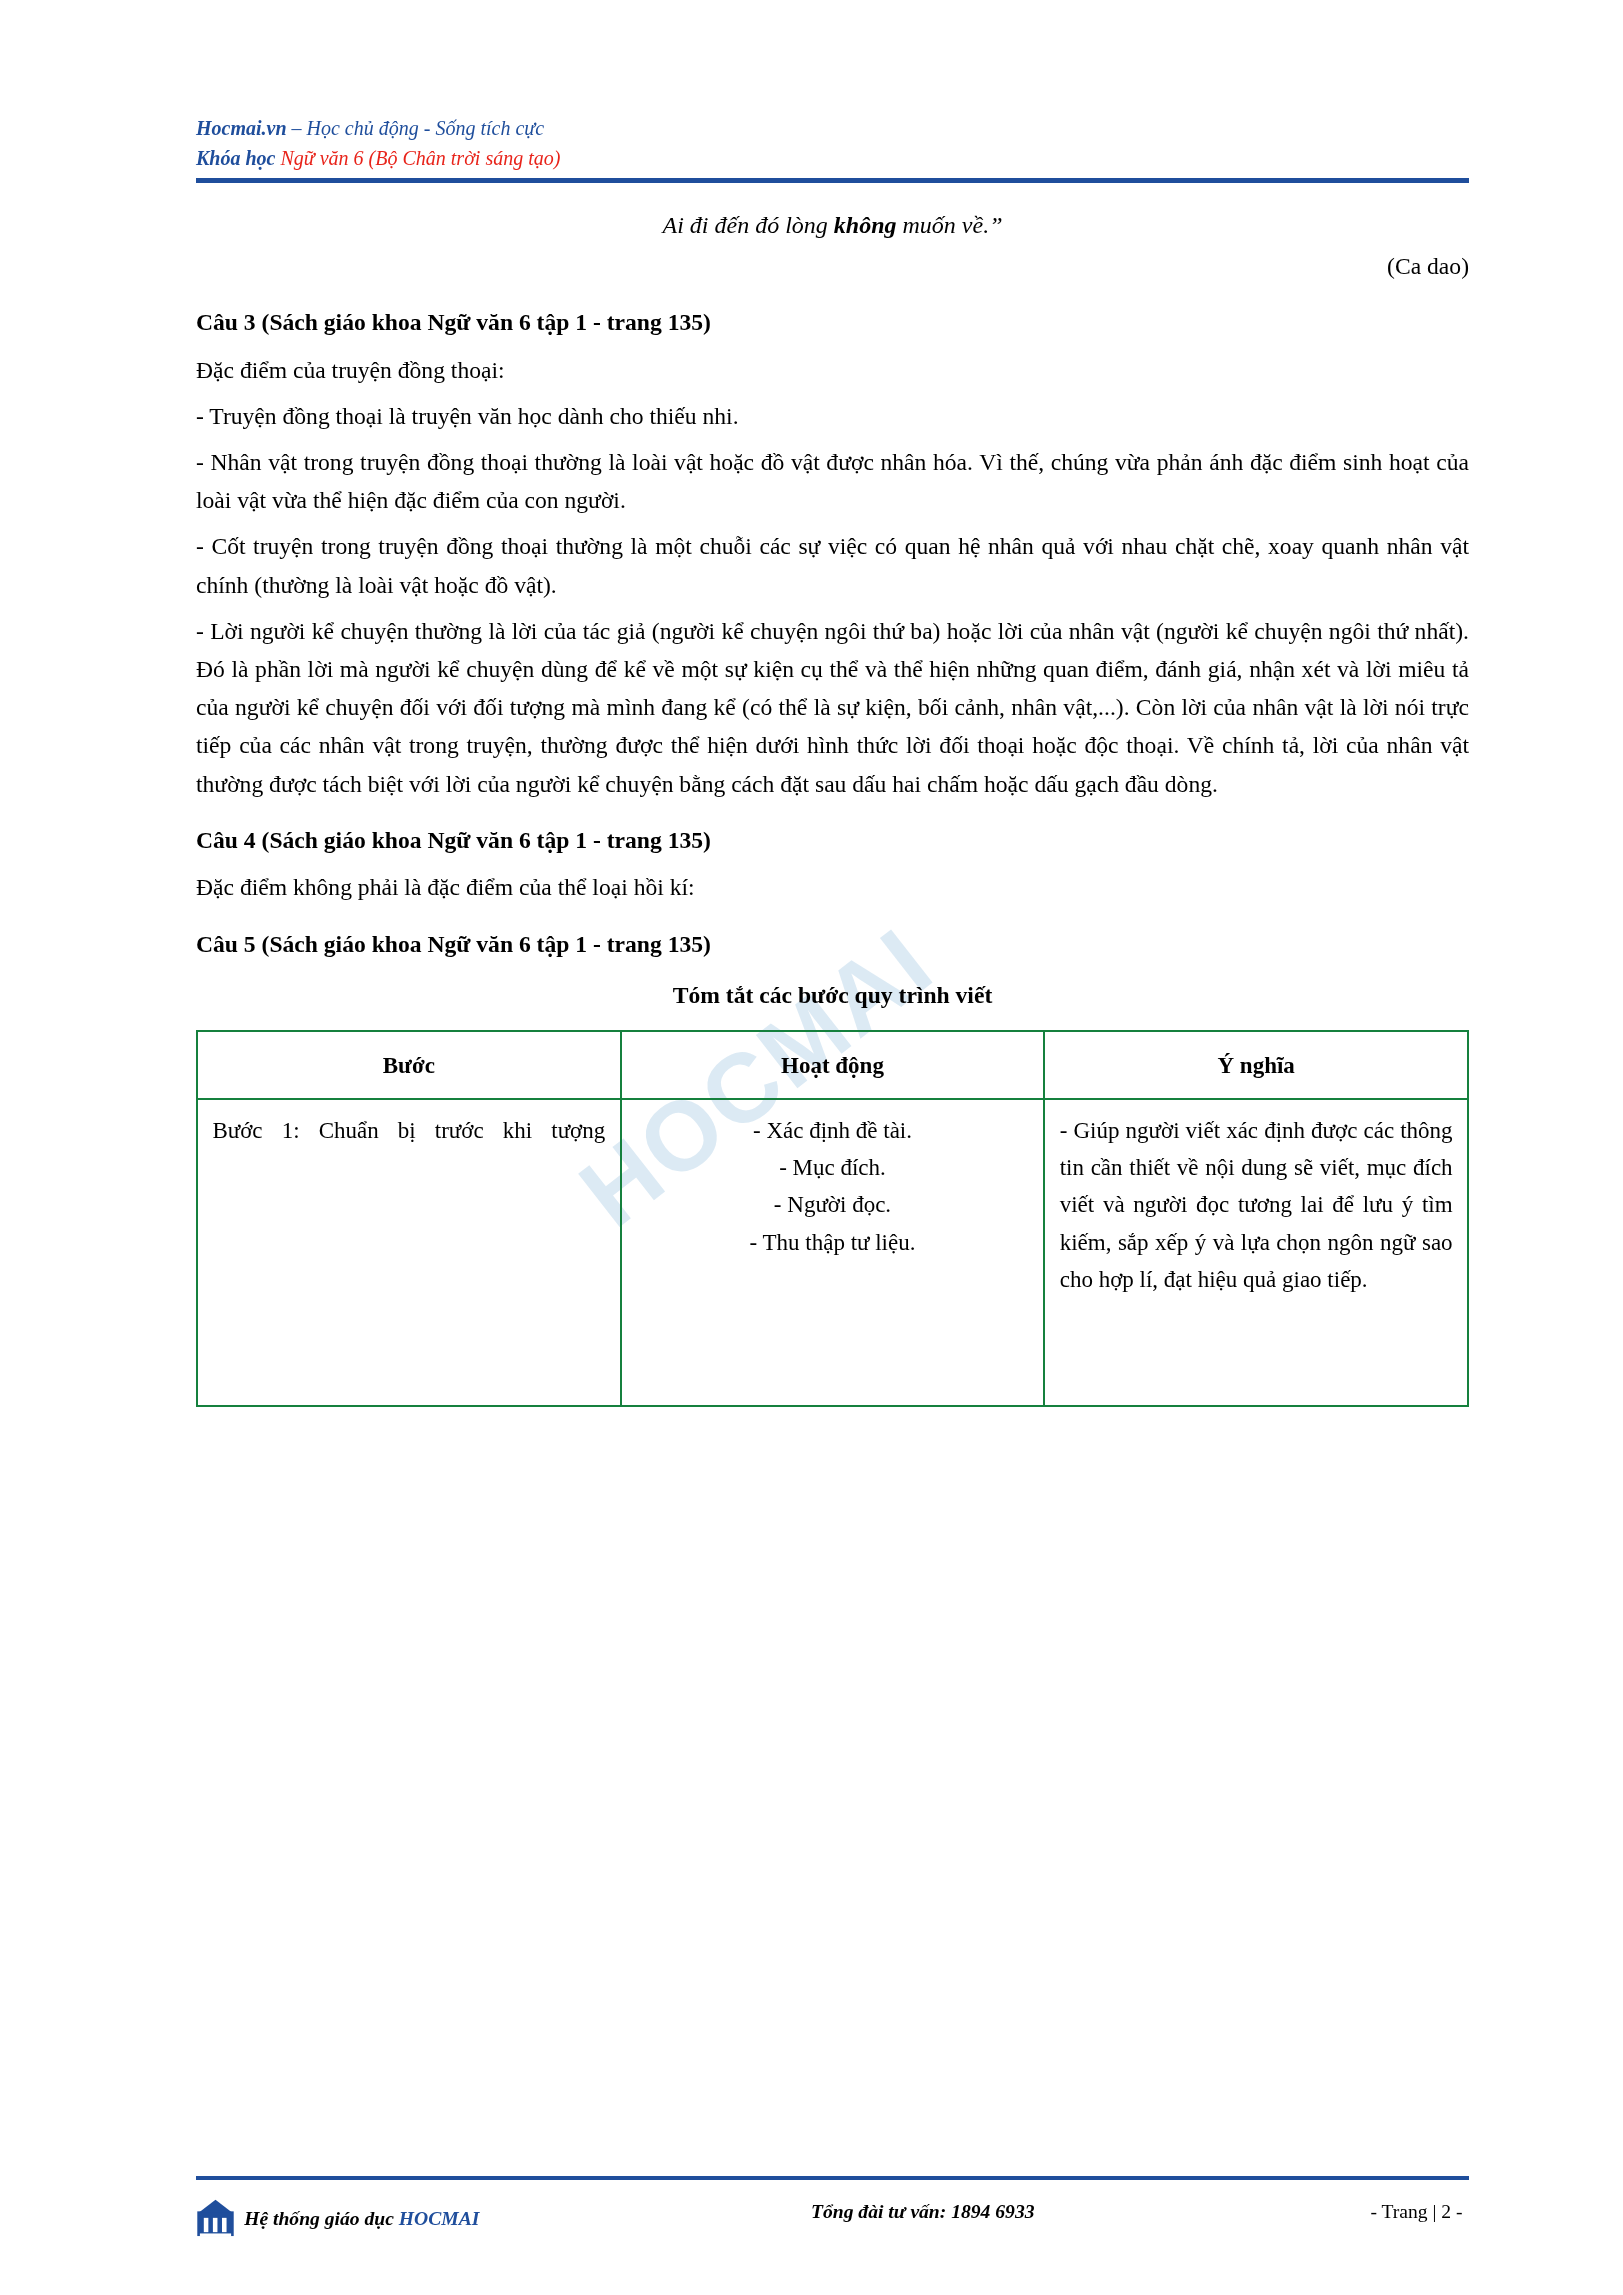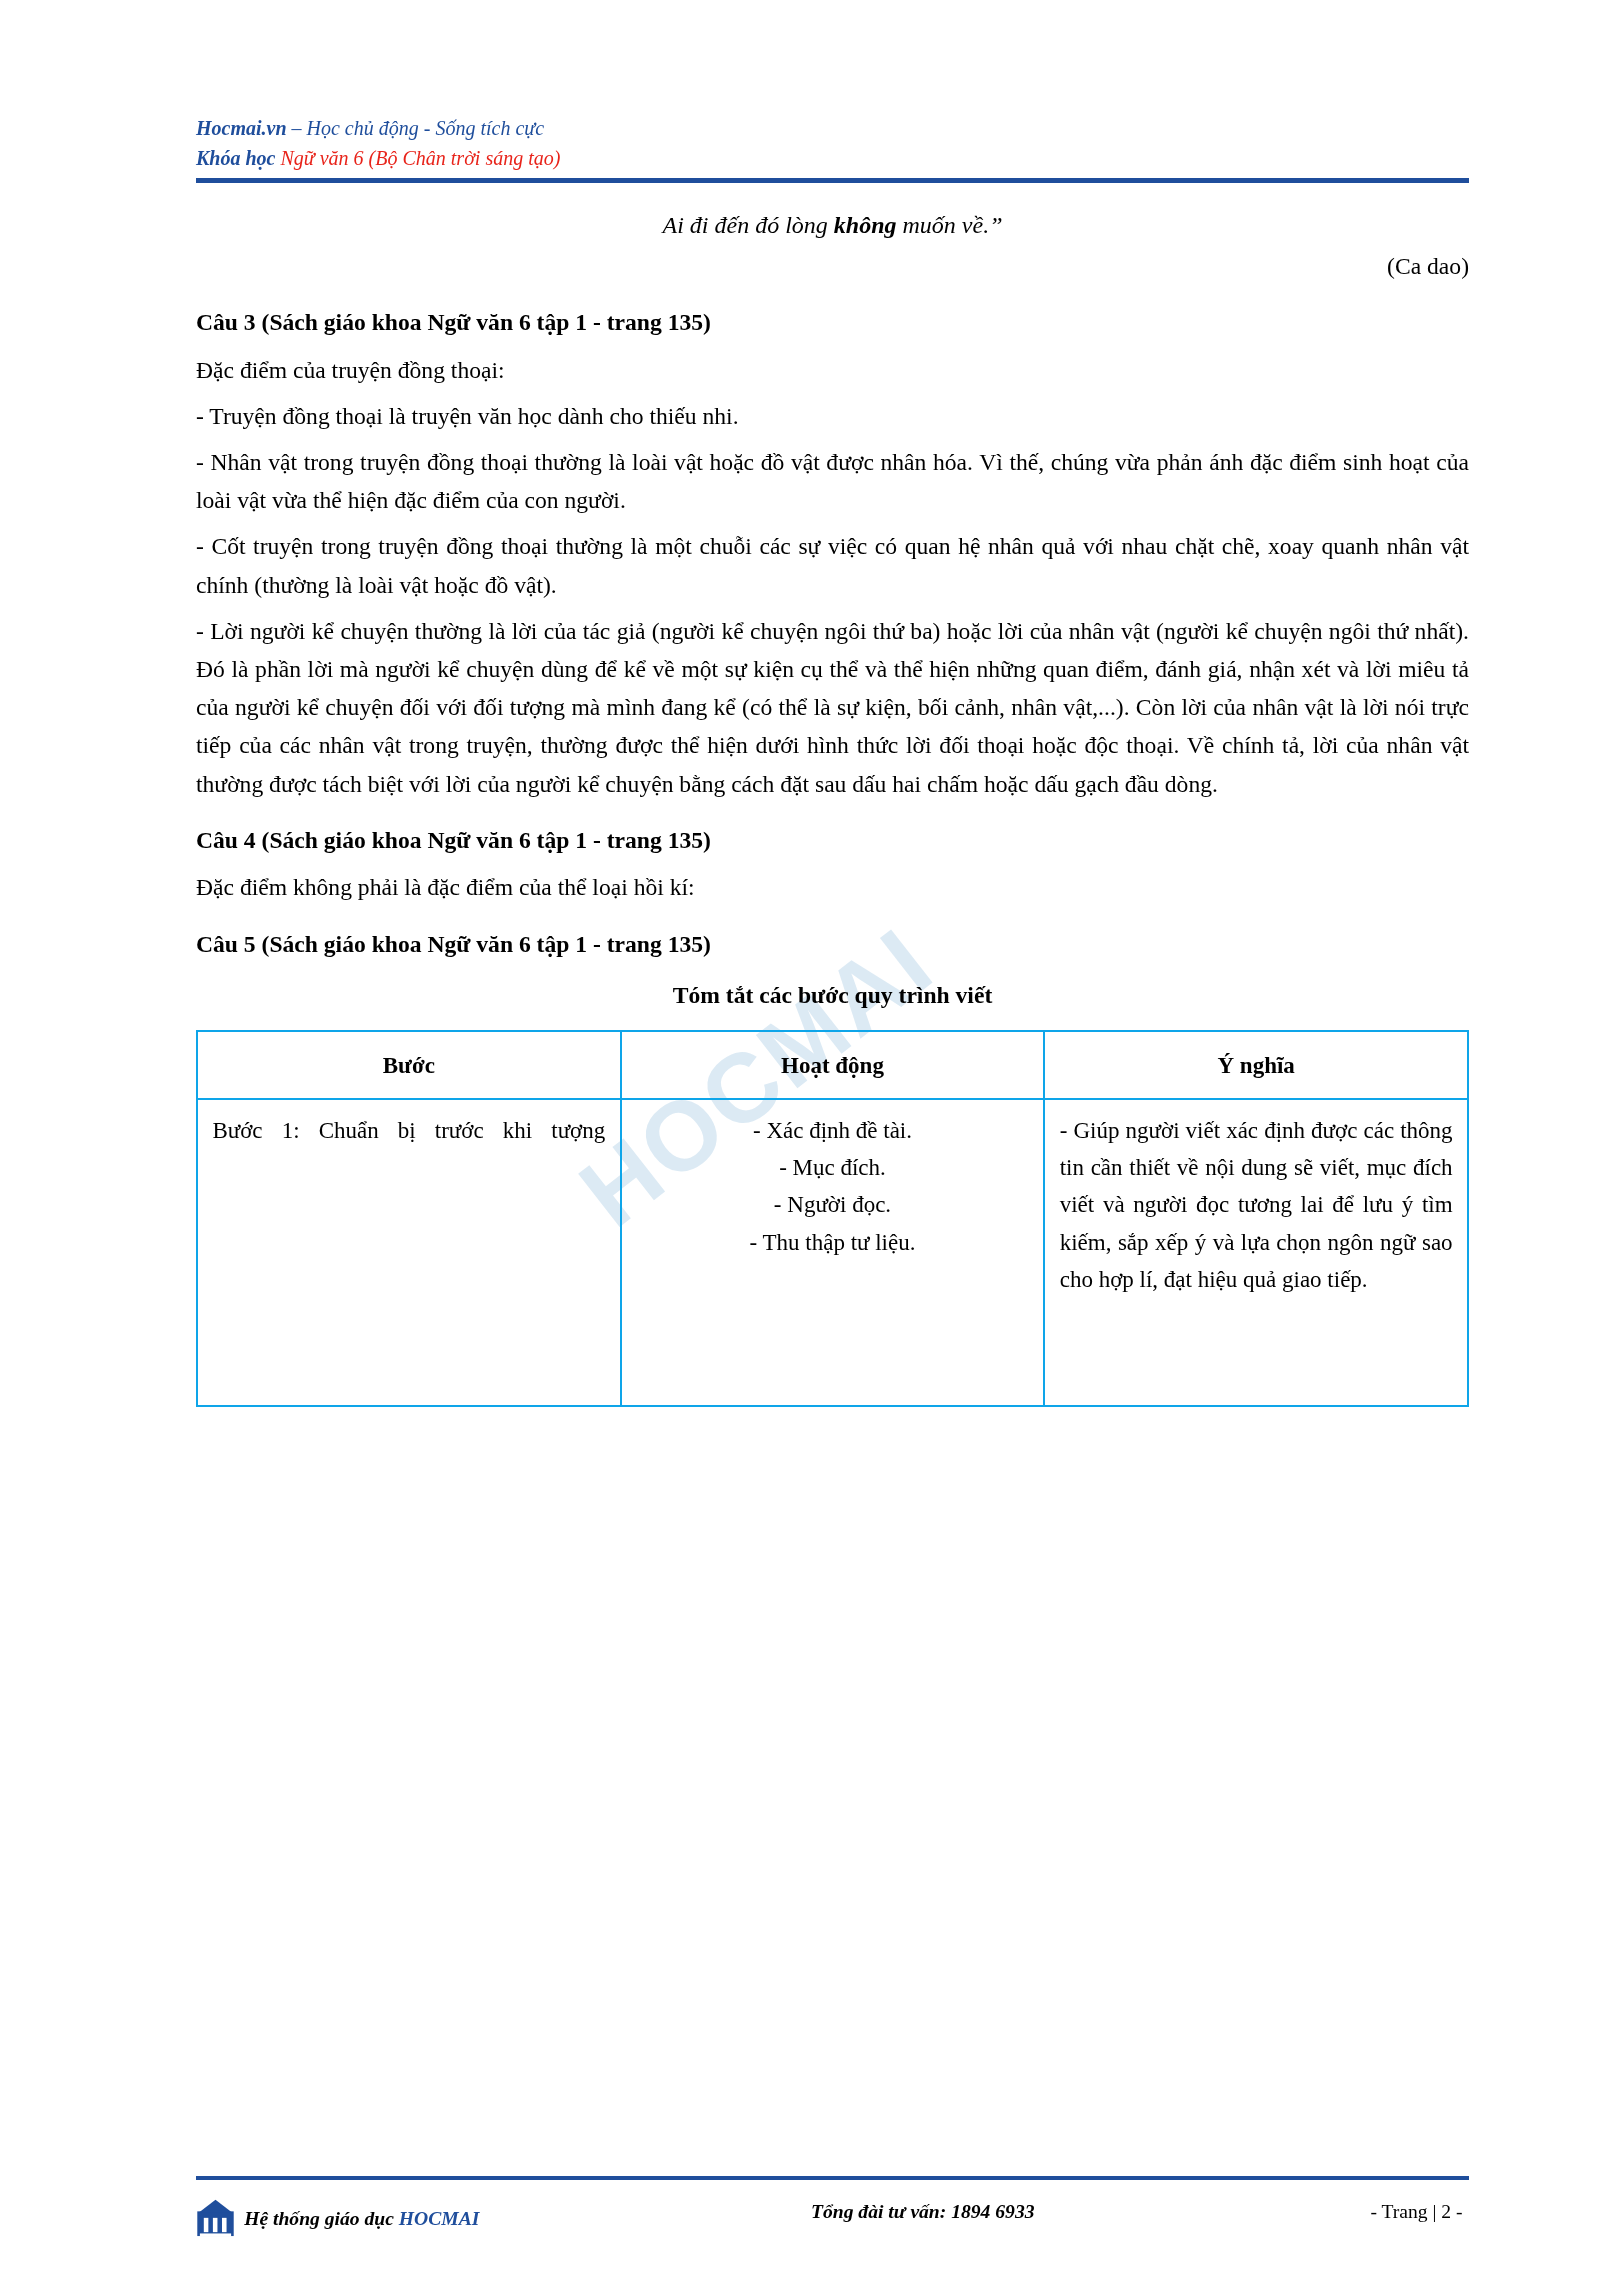--- a/index.html
+++ b/index.html
@@ -114,21 +114,21 @@
   }
 
   
   table.steps {
     border-collapse: collapse;
     width: 1273px;
     margin-top: 15.7px;
     table-layout: fixed;
   }
   table.steps th, table.steps td {
-    border: 2px solid #0ea5e9;
+    border: 2px solid #15803d;
     vertical-align: top;
     padding: 11.8px 14.4px;
     font-size: 23px;
     line-height: 1.62;
   }
   table.steps th {
     text-align: center;
     font-weight: bold;
     vertical-align: middle;
     padding: 14.4px 6.5px;

